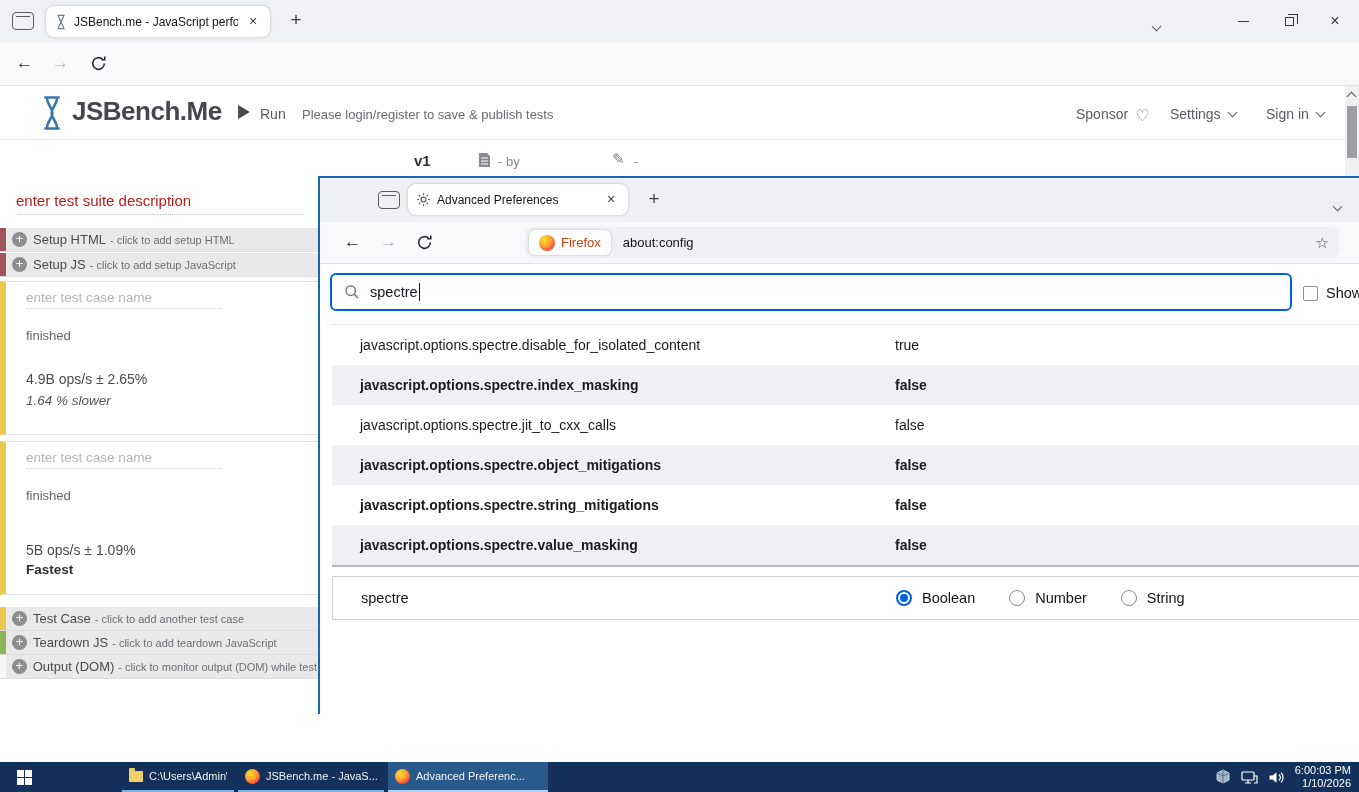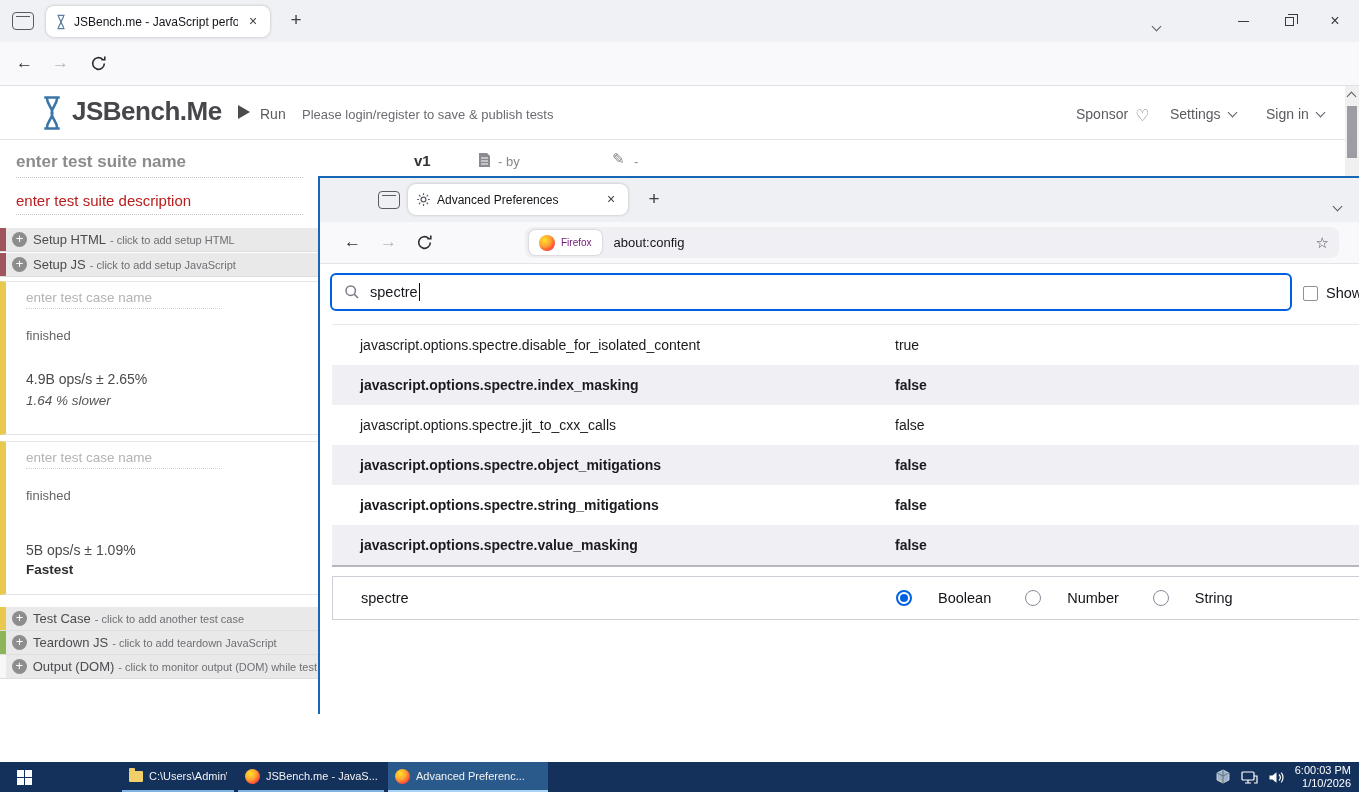--- a/index.html
+++ b/index.html
@@ -66,37 +66,37 @@
 #pg-scroll{left:1345px;top:86px;width:14px;height:90px;background:#f0f0f0}
 #pg-thumb{left:1347px;top:106px;width:10px;height:52px;background:#9d9da3}
 
 
 #fgwin{left:318px;top:176px;width:1041px;height:538px;background:#fff;border-top:2px solid #1568b4;border-left:2px solid #1568b4;overflow:hidden}
 #i-tabbar{left:0;top:0;width:1039px;height:44px;background:#eef0f3;position:absolute}
 #i-tab{left:88px;top:6px;width:220px;height:31px;background:#fff;border-radius:8px;box-shadow:0 0 3px rgba(0,0,0,.25);display:flex;align-items:center;padding:0 8px;position:absolute}
 #i-navbar{left:0;top:44px;width:1039px;height:42px;background:#f9f9fb;border-bottom:1px solid #e3e3e8;position:absolute}
 #i-urlbar{left:205px;top:5px;width:814px;height:31px;background:#f0f0f4;border-radius:8px;display:flex;align-items:center;padding:0 10px 0 4px;position:absolute}
 .fxchip{background:#fff;border-radius:6px;box-shadow:0 0 2px rgba(0,0,0,.3);height:25px;display:flex;align-items:center;padding:0 10px;gap:6px}
-.fxchip span{font-size:10px;color:#701a75}
+.fxchip span{font-size:13px;color:#c2410c}
 .fxlogo{width:16px;height:16px;border-radius:50%;background:radial-gradient(circle at 35% 32%,#ffe226 0%,#ffa436 40%,#ff5f2e 65%,#e3256b 88%,#b5007f 100%)}
 
 #searchbox{left:10px;top:95px;width:962px;height:38px;border:2px solid #0061e0;border-radius:6px;background:#fff;display:flex;align-items:center;padding:0 12px;position:absolute}
 #searchbox .val{font-size:14.5px;margin-left:10px}
 .caret{width:1px;height:18px;background:#111;margin-left:1px}
 #showchk{left:983px;top:108px;width:15px;height:15px;border:1px solid #8f8f9d;border-radius:2px;background:#fff;position:absolute}
 #showlbl{left:1006px;top:107px;font-size:14.5px;position:absolute;white-space:nowrap}
 #preftable{left:12px;top:146px;width:1029px;position:absolute;border-top:1px solid #e7e7ec;border-bottom:2px solid #b6b6be}
 .prow{height:40px;display:flex;align-items:center;font-size:14px;color:#1b1b1f}
 .prow.alt{background:#f0f0f4}
 .prow.mod{font-weight:700}
 .prow .pname{padding-left:28px;width:563px;flex:0 0 auto}
 .prow .pval{flex:1}
 #addpref{left:12px;top:398px;width:1029px;height:44px;border:1px solid #cfcfd8;display:flex;align-items:center;position:absolute;font-size:14.5px}
 #addpref .pname{padding-left:28px;width:563px;flex:0 0 auto}
-.radgrp{display:flex;align-items:center;gap:26px;margin-right:34px}
+.radgrp{display:flex;align-items:center;gap:10px;margin-right:34px}
 .rad{width:16px;height:16px;border:1px solid #8a8a99;border-radius:50%;background:#fff;position:relative;flex:0 0 auto}
 .rad.sel{border:2px solid #0061e0}
 .rad.sel::after{content:"";position:absolute;inset:2px;border-radius:50%;background:#0061e0}
 
 
 #taskbar{left:0;top:762px;width:1359px;height:30px;background:#14315b}
 #startbtn{left:0;top:0;width:48px;height:30px;display:flex;align-items:center;justify-content:center;position:absolute}
 .winlogo{width:15px;height:15px;display:grid;grid-template-columns:7px 7px;grid-template-rows:7px 7px;gap:1px}
 .winlogo i{background:#fff}
 .tbtn{position:absolute;top:0;height:30px;display:flex;align-items:center;padding:0 7px;gap:6px;border-bottom:2px solid #7eb3e2}
@@ -213,21 +213,20 @@
   <div class="abs ico" style="left:294px;top:10px;font-size:15px;color:#86868c">✎</div>
   <div class="abs" style="left:316px;top:14px;font-size:13px;color:#86868c">-</div>
 </div>
 
 <div class="abs" id="pg-scroll">
   <span class="chv chv-up abs" style="left:3px;top:7px"></span>
 </div>
 <div class="abs" id="pg-thumb"></div>
 
 <div class="abs" id="sidebar">
-  <div class="abs dotted suitename" style="left:16px;top:12px;width:287px">enter test suite name</div>
   <div class="abs dotted suitedesc" style="left:16px;top:52px;width:287px">enter test suite description</div>
 
   <div class="abs srow" style="top:113px">
     <div class="bar" style="background:#a0545c"></div>
       <span class="pcirc"></span>
     <span class="t">Setup JS</span>
     <span class="h">- click to add setup JavaScript</span>
   </div>
   <div class="abs srow" style="top:88px">
     <div class="bar" style="background:#a0545c"></div>

